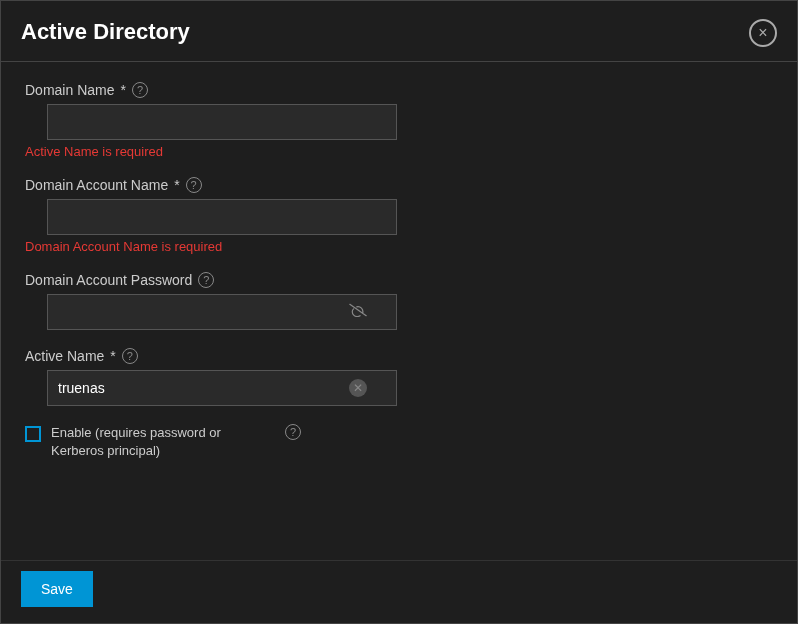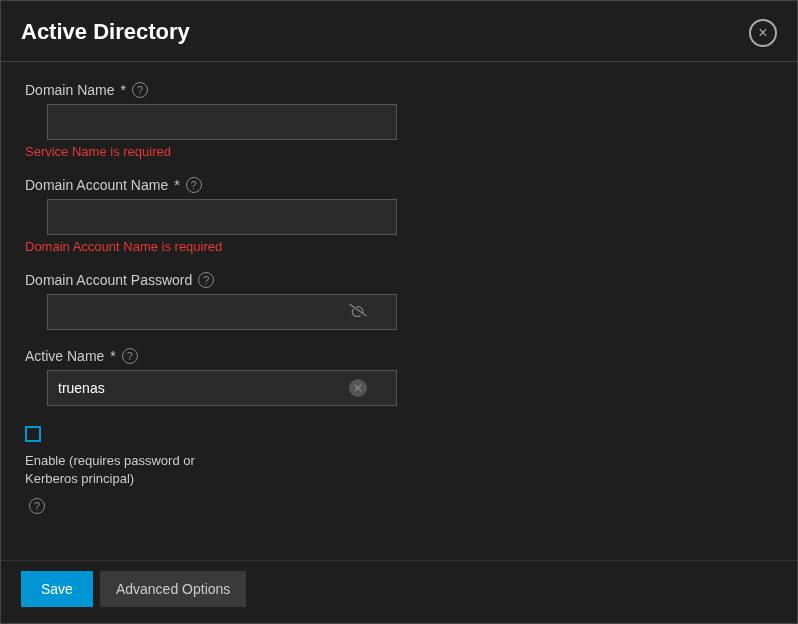--- a/index.html
+++ b/index.html
@@ -150,21 +150,20 @@
       font-size: 13px;
       margin-top: 4px;
     }
 
     .checkbox-row {
       display: flex;
       align-items: flex-start;
       gap: 10px;
       margin-bottom: 20px;
       margin-top: 8px;
-      flex-direction: column;
     }
 
     .checkbox-custom {
       width: 16px;
       height: 16px;
       border: 2px solid #0095d5;
       background: transparent;
       flex-shrink: 0;
       margin-top: 2px;
       cursor: pointer;
@@ -174,21 +173,21 @@
       color: #ccc;
       font-size: 13px;
       line-height: 1.4;
       max-width: 220px;
     }
 
     .modal-footer {
       padding: 10px 20px 16px 20px;
       display: flex;
       align-items: center;
-      gap: 7px;
+      gap: 24px;
       border-top: 1px solid #333;
       margin-top: 12px;
     }
 
     .btn-save {
       background: #0095d5;
       color: #fff;
       border: none;
       padding: 8px 20px;
       font-size: 14px;
@@ -220,21 +219,21 @@
 
     <div class="form-group">
       <label class="form-label">
         <span>Domain Name</span>
           <span class="required-star">*</span>
         <span class="help-icon">?</span>
       </label>
       <div class="input-wrapper">
         <input class="form-input" type="text" value="" style="">
       </div>
-      <div class="error-text">Service Name is required</div>
+      <div class="error-text">Active Name is required</div>
     </div>
 
     <div class="form-group">
       <label class="form-label">
         <span>Domain Account Name</span>
           <span class="required-star">*</span>
         <span class="help-icon">?</span>
       </label>
       <div class="input-wrapper">
         <input class="form-input" type="text" value="" style="">
@@ -274,16 +273,15 @@
     <div class="checkbox-row">
       <div class="checkbox-custom"></div>
       <span class="checkbox-label">Enable (requires password or Kerberos principal)</span>
       <span class="help-icon" style="margin-left:4px; flex-shrink:0;">?</span>
     </div>
 
   </div>
 
   <div class="modal-footer">
     <button class="btn-save">Save</button>
-    <button class="btn-secondary">Advanced Options</button>
   </div>
 
 </div>
 
 </body></html>

